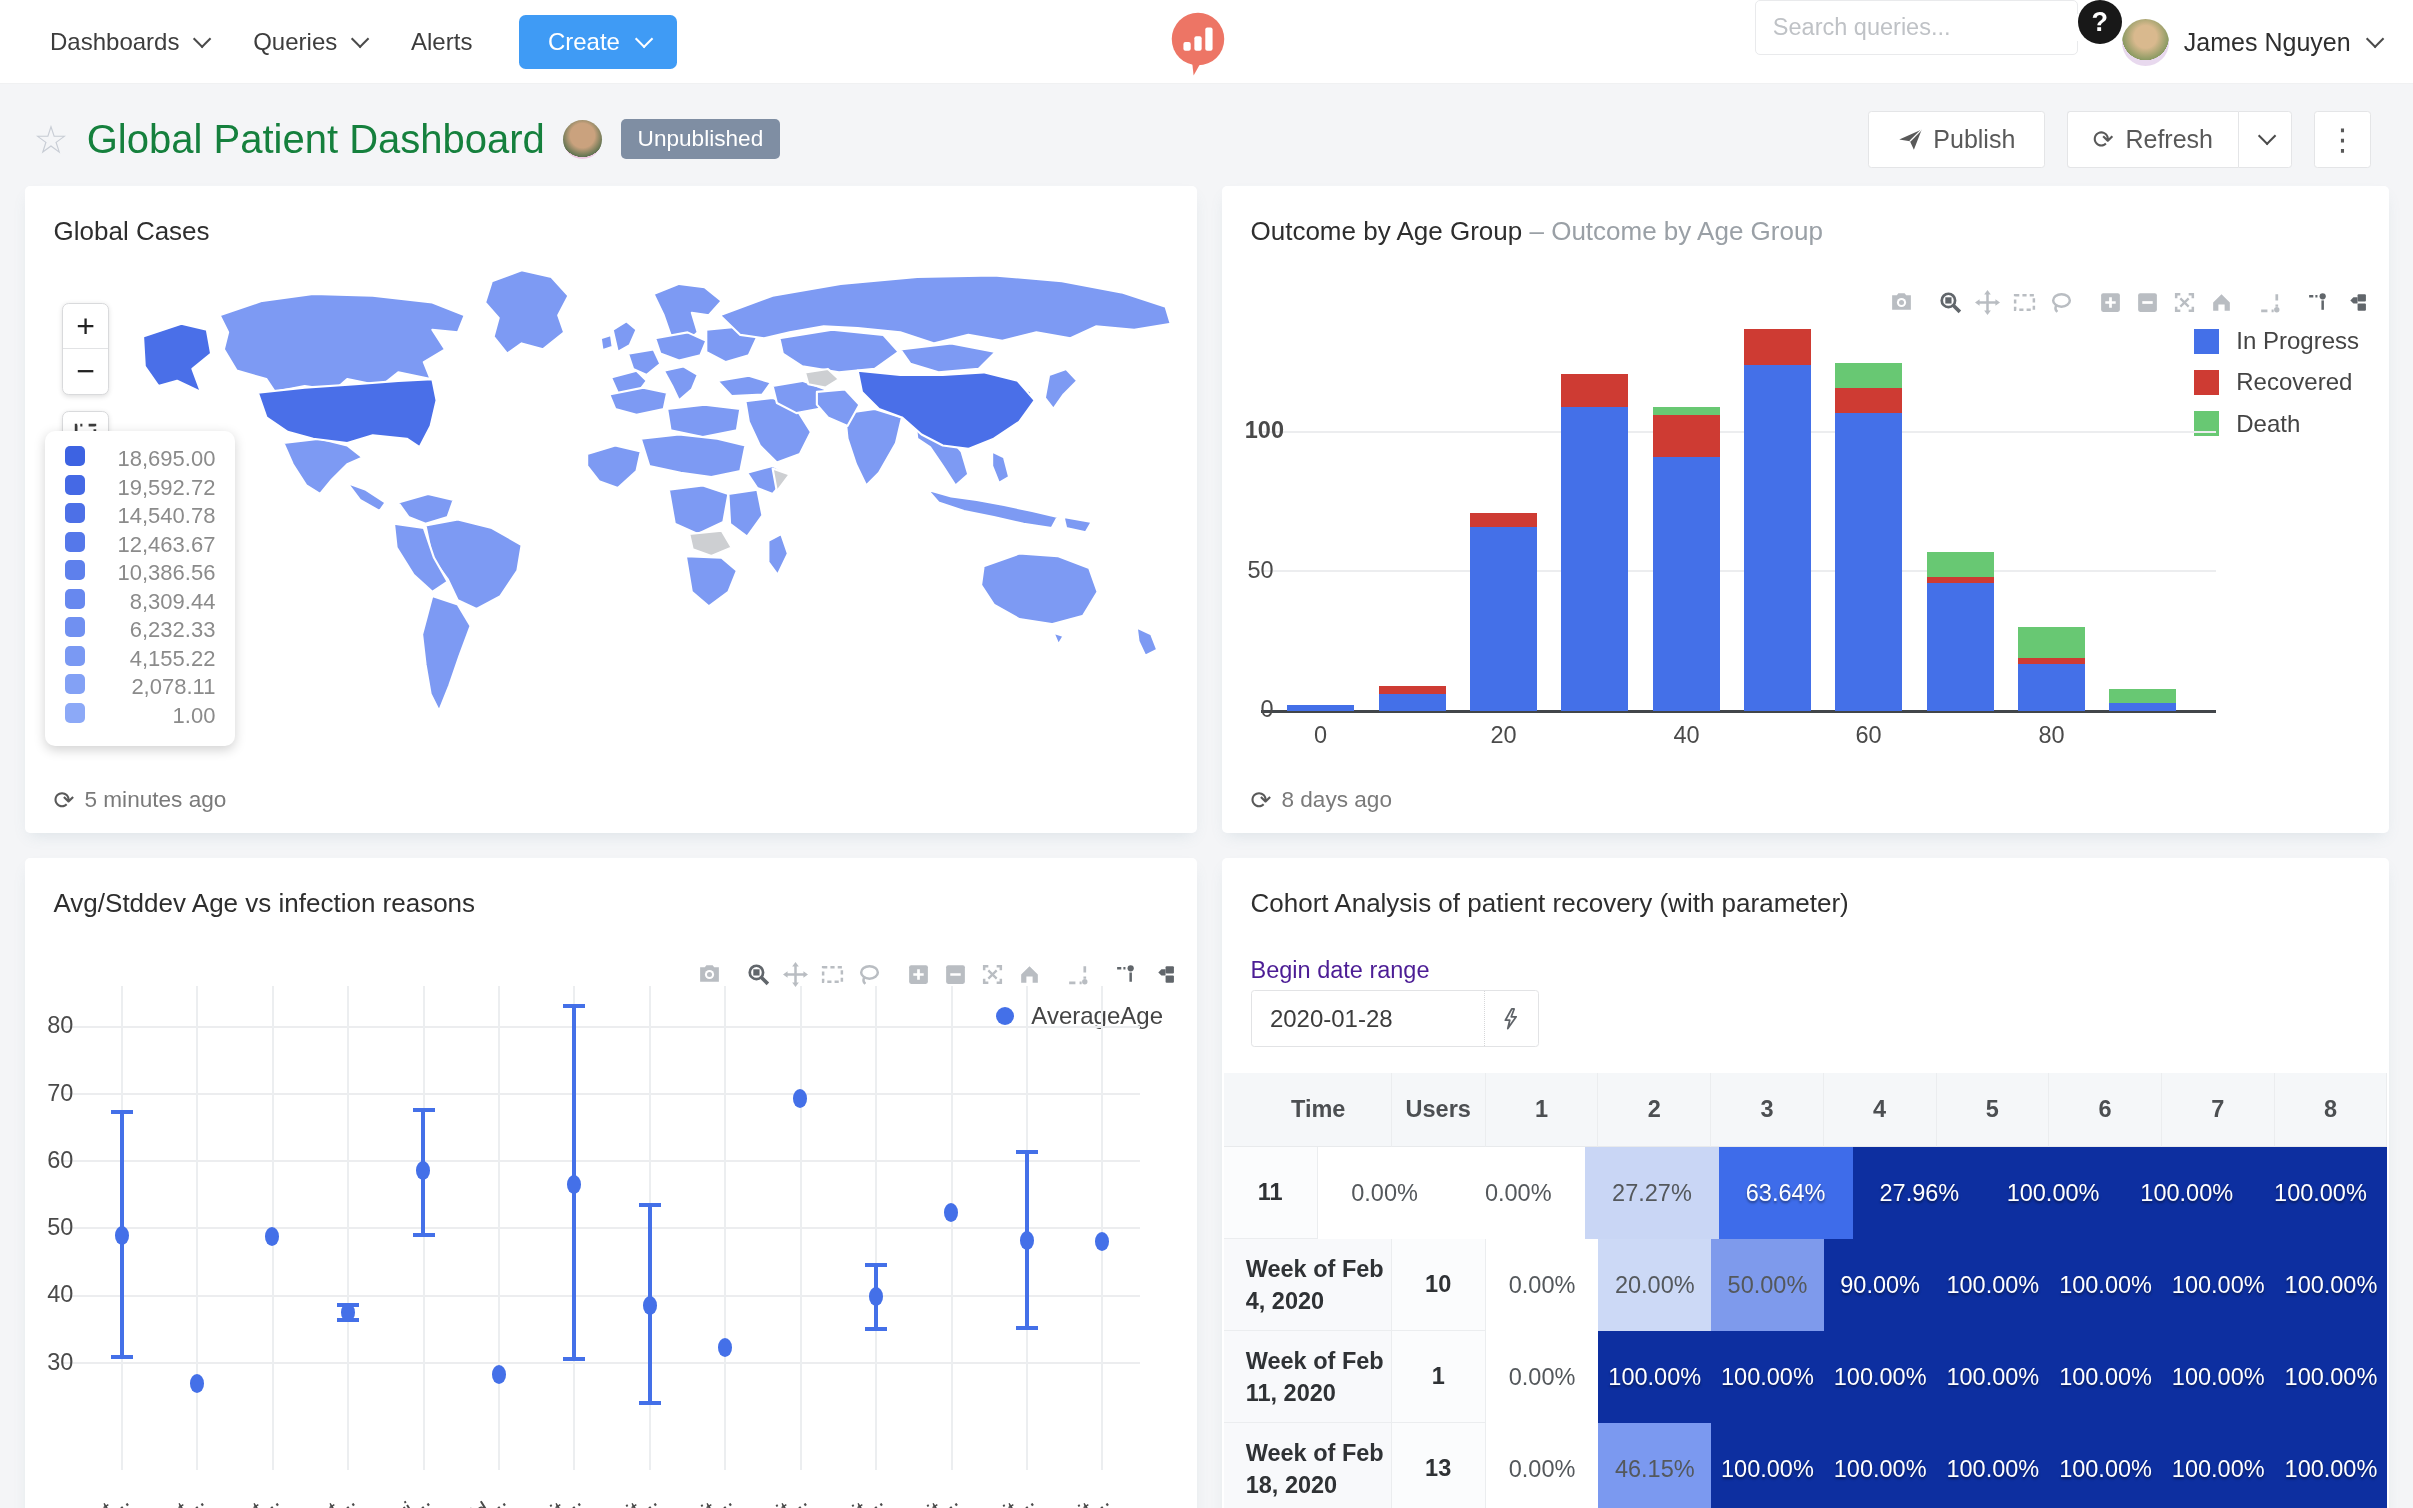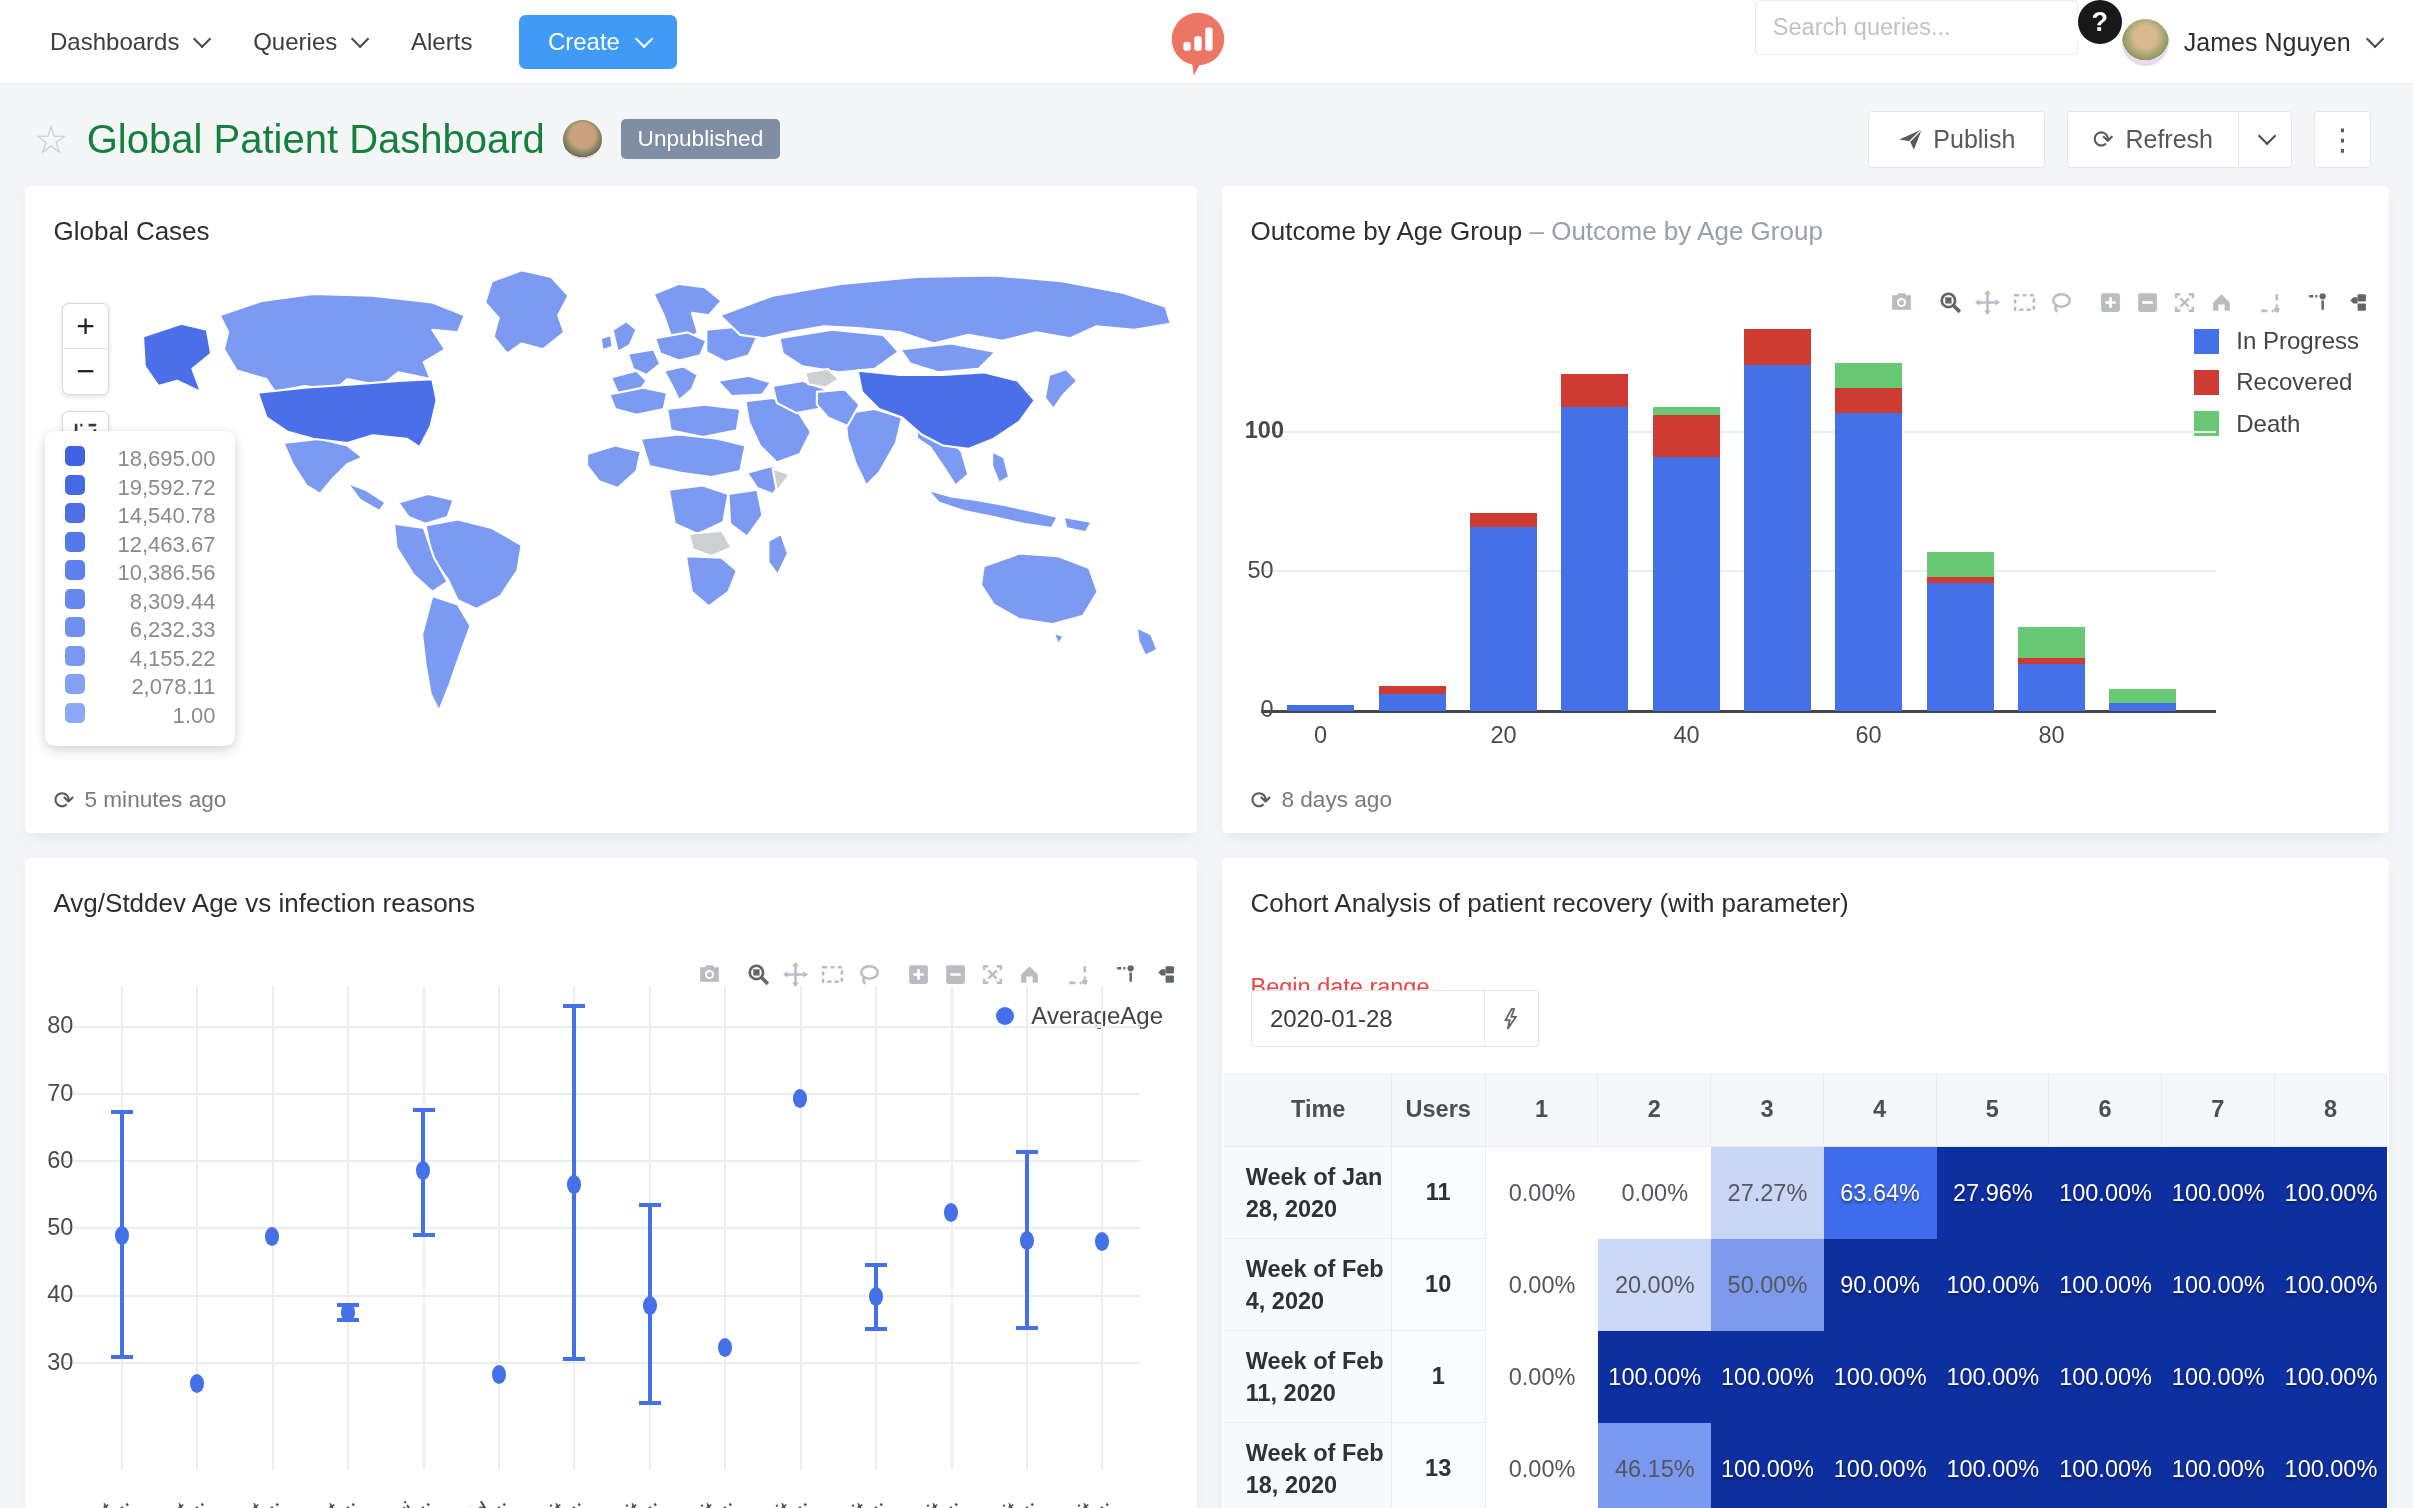--- a/index.html
+++ b/index.html
@@ -101,21 +101,21 @@
   .xtick { position:absolute; font-size:23.5px; color:#4a4a4a; text-align:center; width:67px; }
   .bar-col { position:absolute; bottom:0; display:flex; flex-direction:column-reverse; cursor:pointer; }
   .bar-seg { width:100%; }
   .scatter-pt { position:absolute; width:14.2px; height:19px; border-radius:50%; cursor:pointer; }
   .err-line { position:absolute; width:4.2px; }
   .err-cap { position:absolute; width:22px; height:4.2px; }
   .xcat-label { position:absolute; font-size:22.6px; color:#4a4a4a; transform:rotate(-32deg);
     transform-origin:right top; white-space:nowrap; }
 
   
-  .param-label { position:absolute; left:28.5px; top:99px; font-size:23.5px; color:#ef4444;margin-top:17px; }
+  .param-label { position:absolute; left:28.5px; top:99px; font-size:23.5px; color:#4c1d95; }
   .param-input { position:absolute; left:28.5px; top:132px; width:288px; height:57px; background:#fff;
     border:1.7px solid #e2e3e5; border-radius:3.4px; display:flex; align-items:center; }
   .param-input input { border:none; outline:none; flex:1; font-size:24px; color:#3c3c3c; padding:0 18.4px;
     font-family:"Liberation Sans",sans-serif; min-width:0; }
   .param-bolt { width:54px; height:100%; border-left:1.7px dotted #d6d7d9; display:flex;
     align-items:center; justify-content:center; cursor:pointer; }
   .cohort-table { position:absolute; left:1.7px; right:1.7px; top:215px; }
   .ct-row { display:flex; }
   .ct-cell { display:flex; align-items:center; justify-content:center; font-size:23.5px; }
   .ct-head .ct-cell { height:74px; background:#f5f7f9; color:#4c4f52; font-weight:bold;
@@ -668,21 +668,20 @@
         <div class="ct-cell ct-data">1</div>
         <div class="ct-cell ct-data">2</div>
         <div class="ct-cell ct-data">3</div>
         <div class="ct-cell ct-data">4</div>
         <div class="ct-cell ct-data">5</div>
         <div class="ct-cell ct-data">6</div>
         <div class="ct-cell ct-data">7</div>
         <div class="ct-cell ct-data">8</div>
       </div>
       <div class="ct-row ct-body">
-        <div class="ct-cell ct-time">Week of Jan 28, 2020</div>
         <div class="ct-cell ct-users">11</div>
         <div class="ct-cell ct-data" style="background: rgb(255, 255, 255);">0.00%</div>
         <div class="ct-cell ct-data" style="background: rgb(255, 255, 255);">0.00%</div>
         <div class="ct-cell ct-data" style="background: rgb(201, 214, 245);">27.27%</div>
         <div class="ct-cell ct-data darktext" style="background: rgb(62, 108, 234);">63.64%</div>
         <div class="ct-cell ct-data darktext" style="background: rgb(13, 47, 160);">27.96%</div>
         <div class="ct-cell ct-data darktext" style="background: rgb(13, 47, 160);">100.00%</div>
         <div class="ct-cell ct-data darktext" style="background: rgb(13, 47, 160);">100.00%</div>
         <div class="ct-cell ct-data darktext" style="background: rgb(13, 47, 160);">100.00%</div>
       </div>

